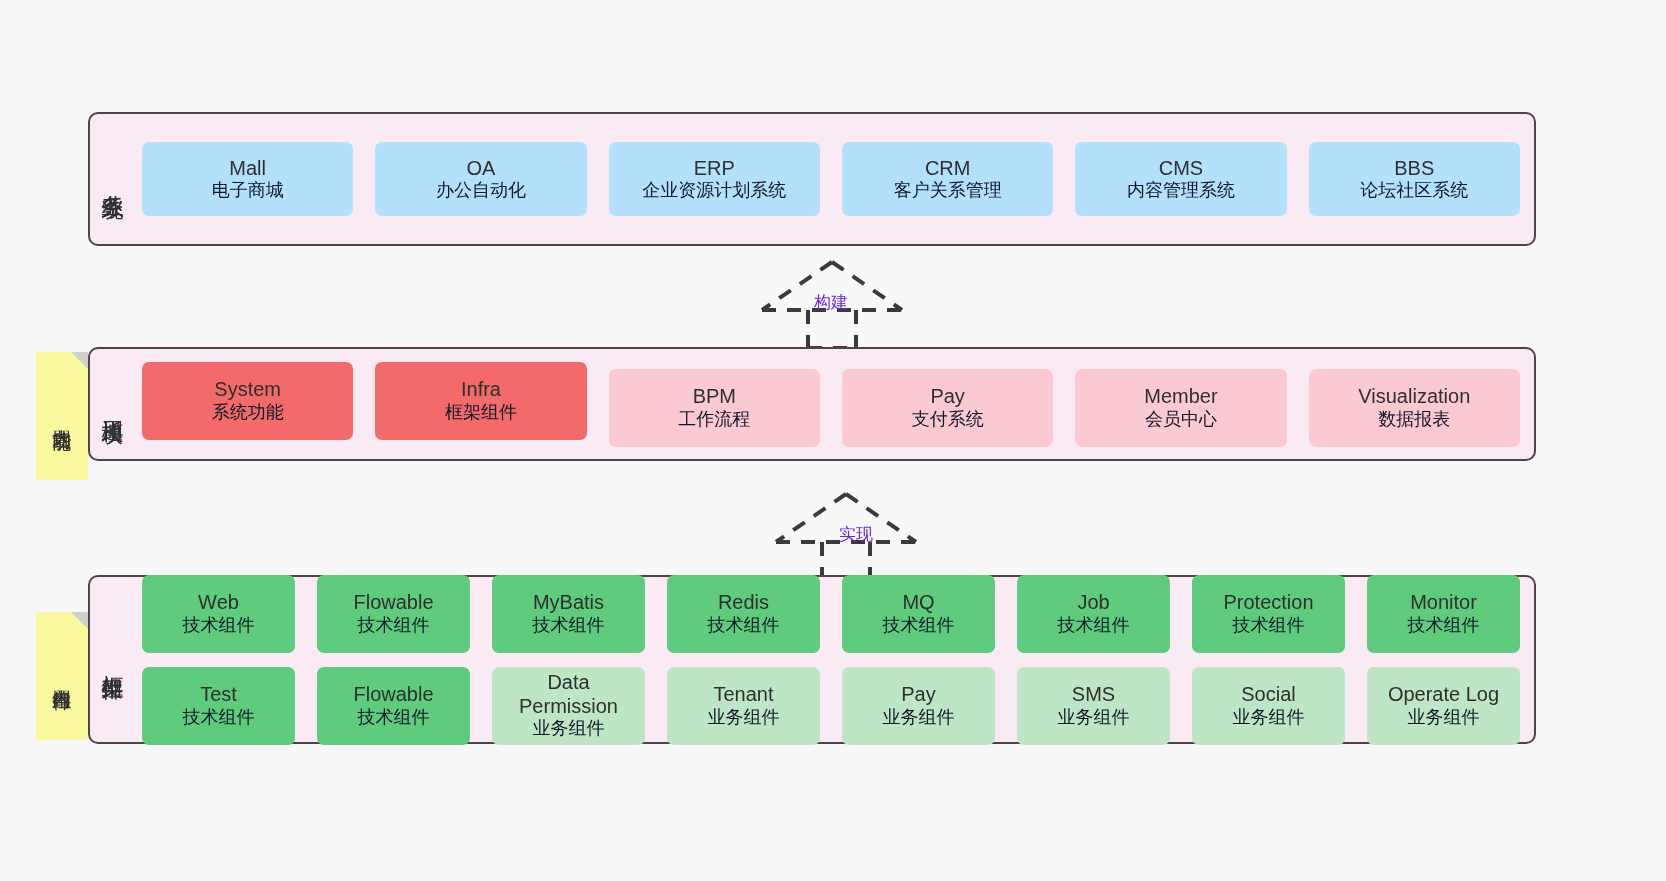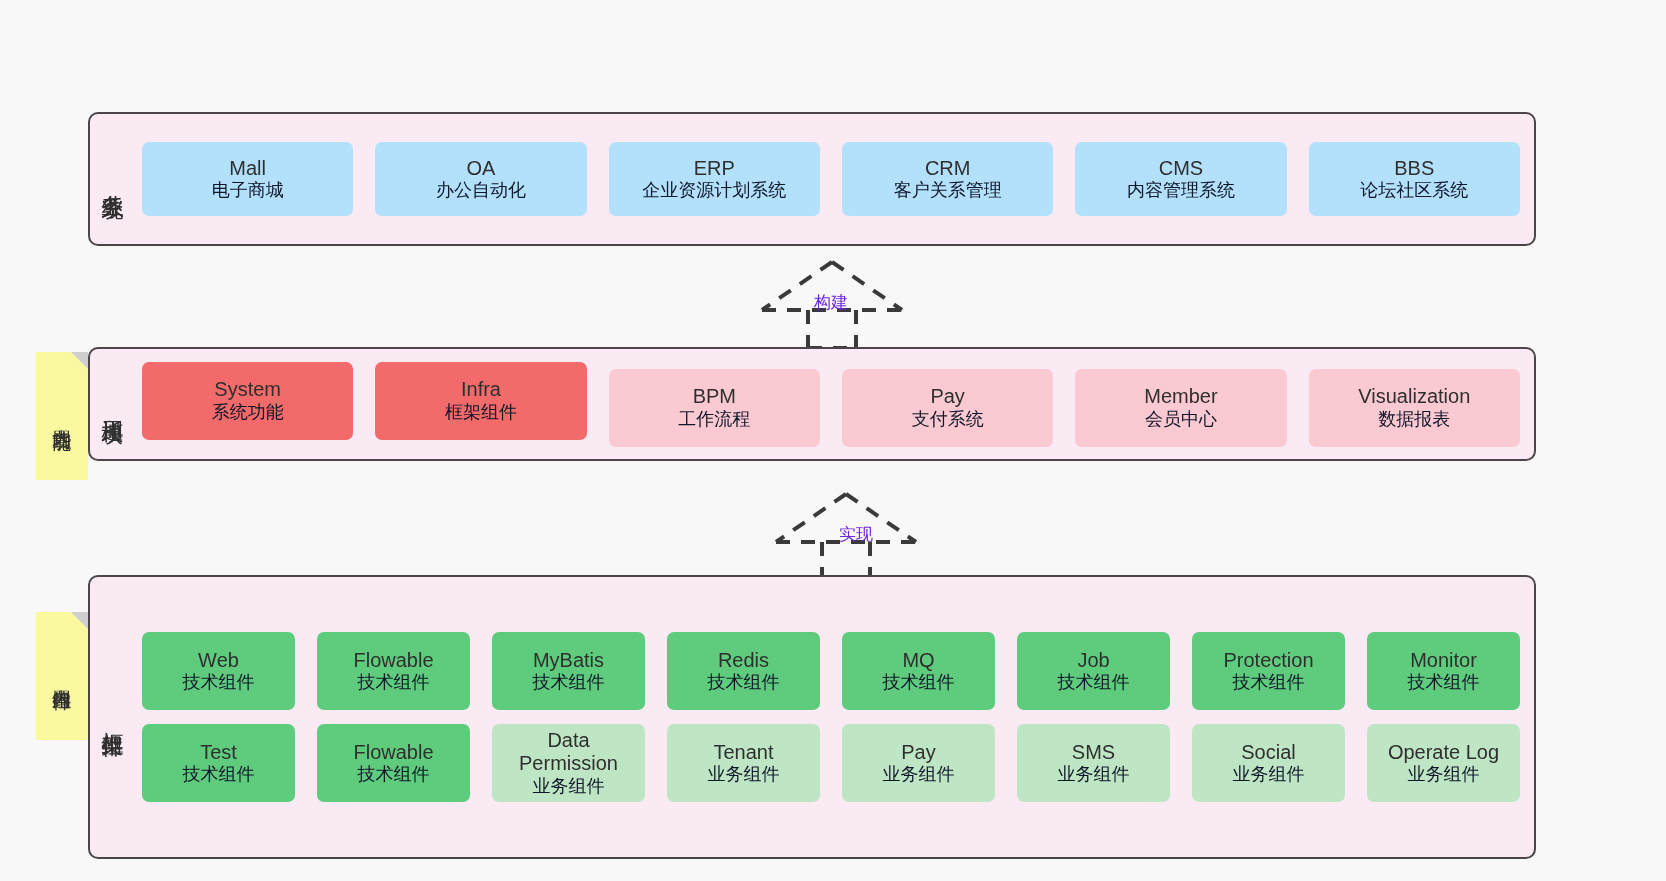--- a/index.html
+++ b/index.html
@@ -74,21 +74,21 @@
   .c-green{background:#5fcc7d;}
   .c-green-light{background:#bfe6c4;}
 
   
   #layer-business{left:88px;top:112px;width:1448px;height:134px;}
   #layer-business .card{height:74px;}
 
   #layer-modules{left:88px;top:347px;width:1448px;height:114px;}
   #layer-modules .card{height:78px;}
 
-  #layer-framework{left:88px;top:575px;width:1448px;height:284px;}
+  #layer-framework{left:88px;top:575px;width:1448px;height:169px;}
   #layer-framework .card{height:78px;}
   #layer-framework .layer-body{gap:14px;}
 
   
   .note{
     position:absolute;
     width:52px;
     background:#fbf9a0;
     box-sizing:border-box;
     display:flex;

